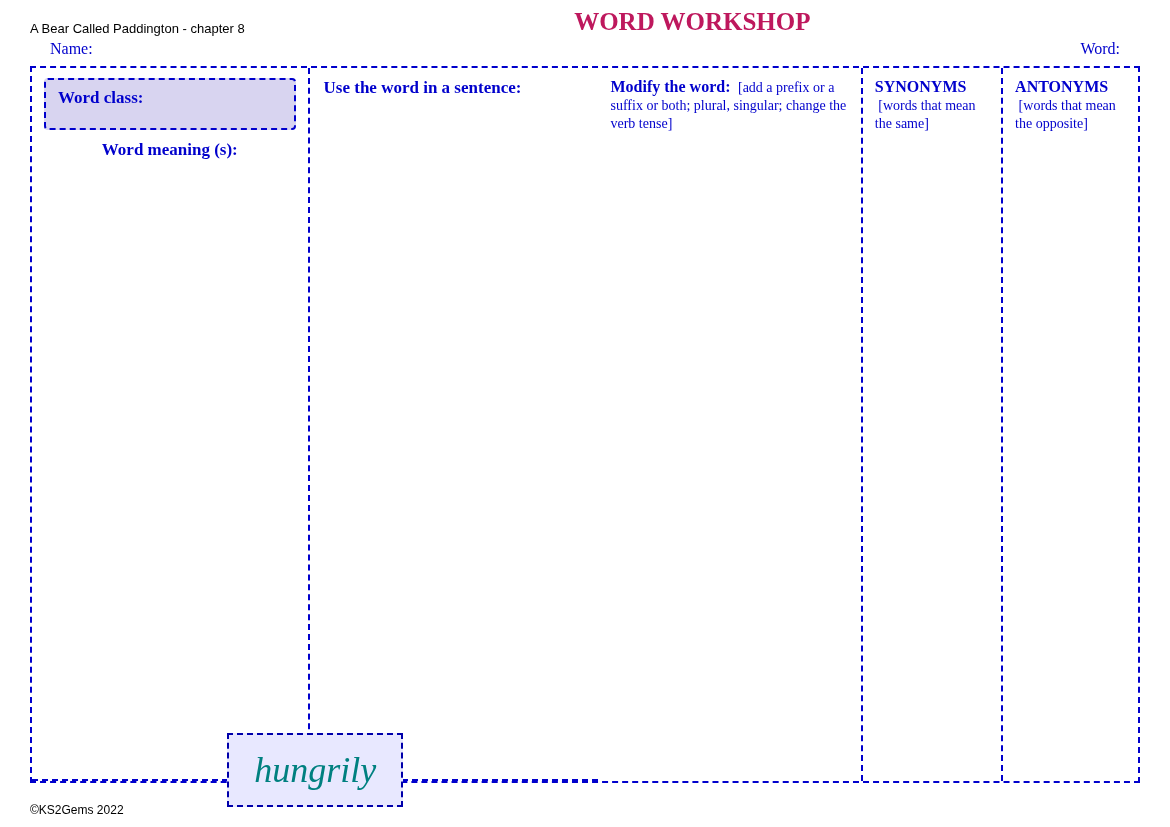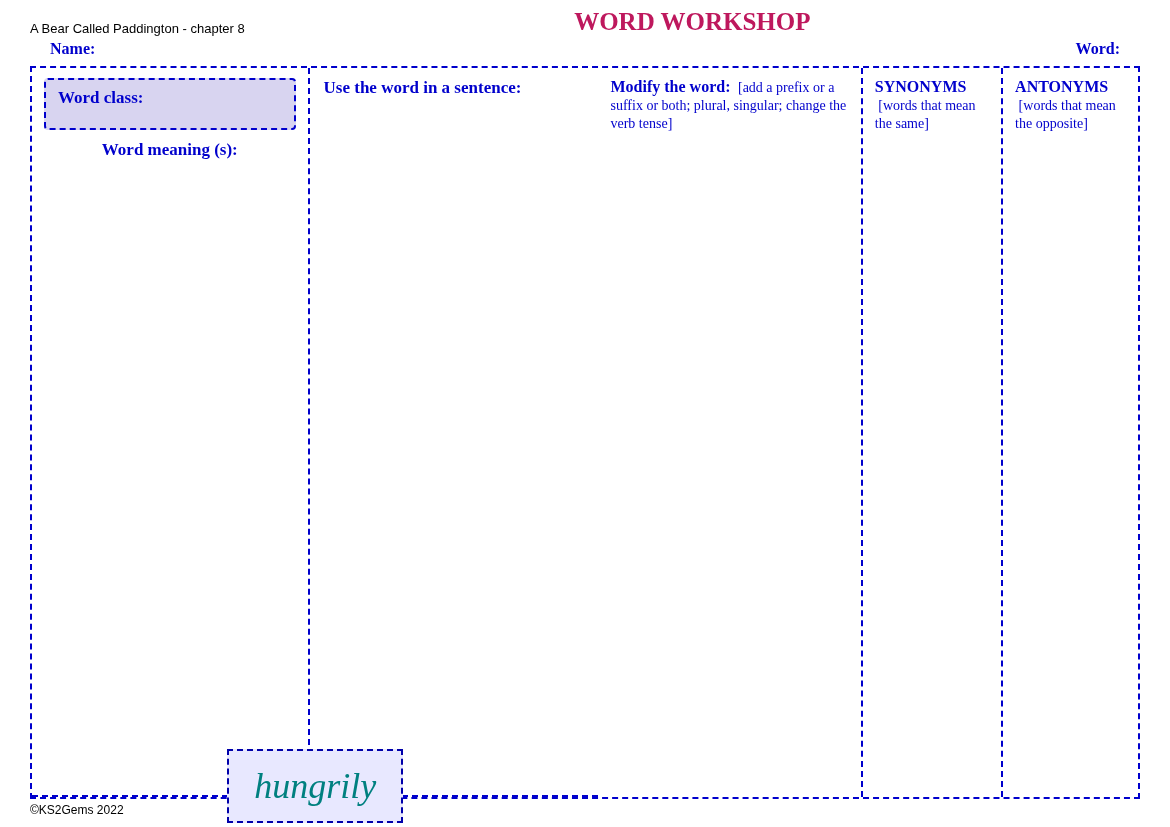--- a/index.html
+++ b/index.html
@@ -51,21 +51,21 @@
     .name-date-row {
       display: flex;
       justify-content: space-between;
       padding: 0 20px;
       margin-bottom: 8px;
     }
 
     .name-label, .date-label {
       font-size: 16px;
       color: #0000cc;
-      font-weight: bold;
+      font-weight: normal;
     }
 
     .main-grid-outer {
       border: 2px dashed #0000cc;
       flex: 1;
       display: flex;
       flex-direction: row;
       position: relative;
     }
 
@@ -169,21 +169,21 @@
 
     .cell-label span.bracket-text {
       font-weight: normal;
       font-size: 14px;
     }
 
     .footer {
       font-size: 12px;
       color: #000000;
       font-family: Arial, sans-serif;
-      margin-top: 4px;
+      margin-top: 20px;
     }
   </style>
 </head>
 <body>
 
 <div class="page">
 
   <div class="top-bar">
     <span class="book-title">A Bear Called Paddington - chapter 8</span>
     <span class="page-title">WORD WORKSHOP</span>

